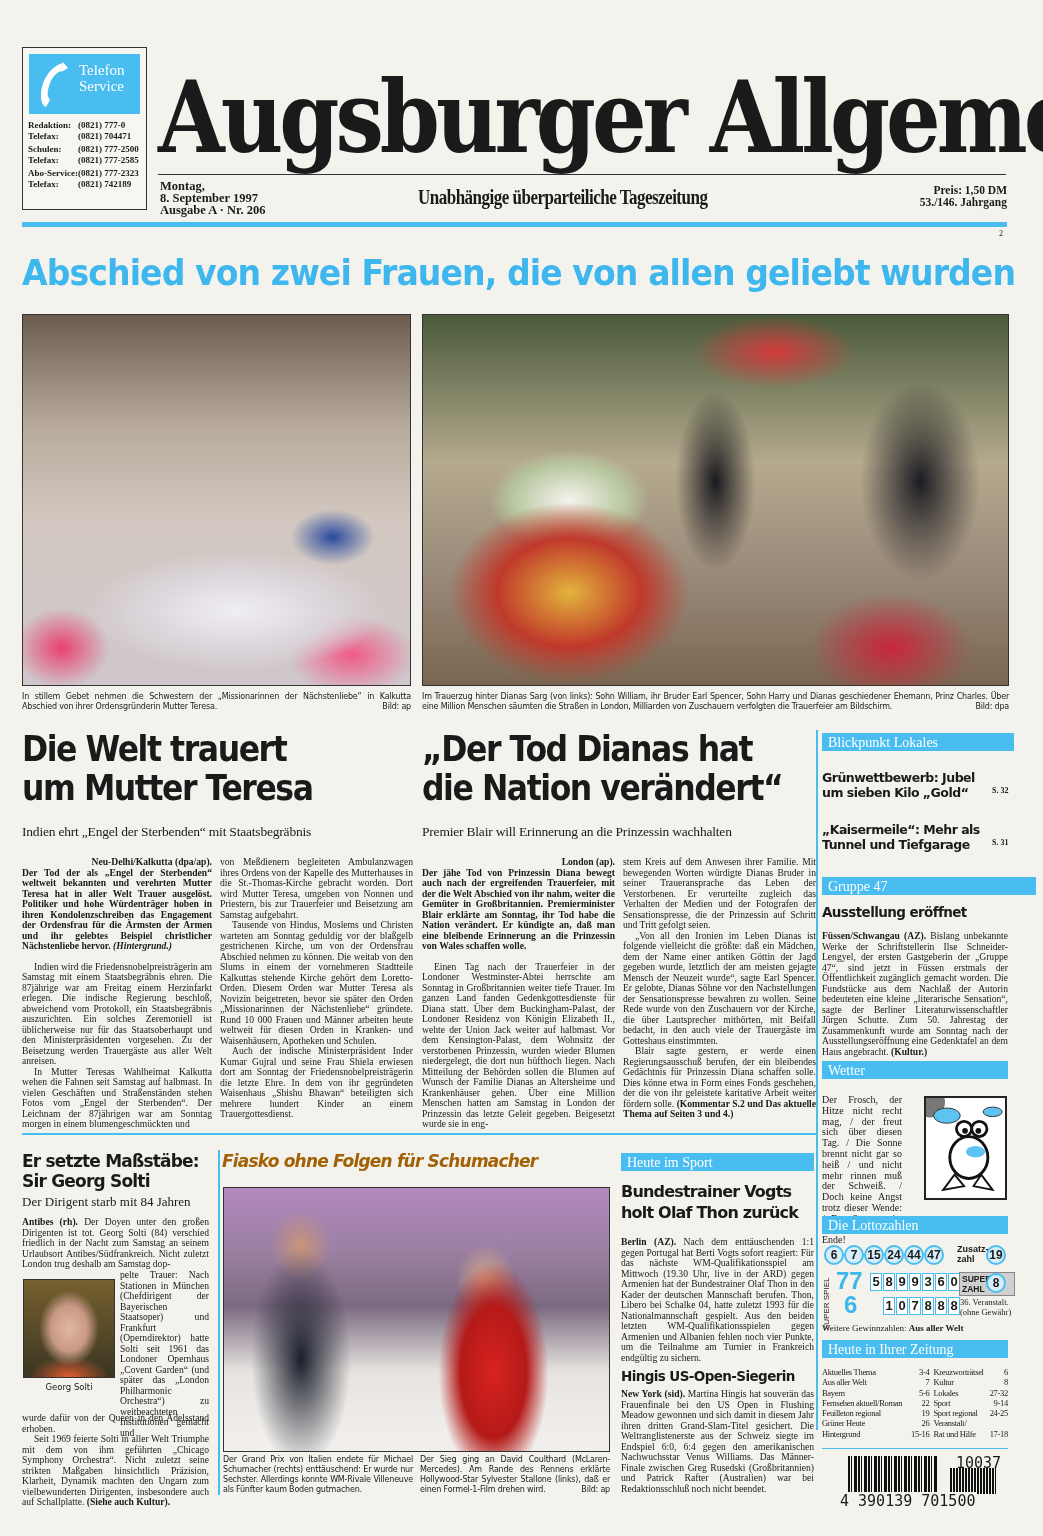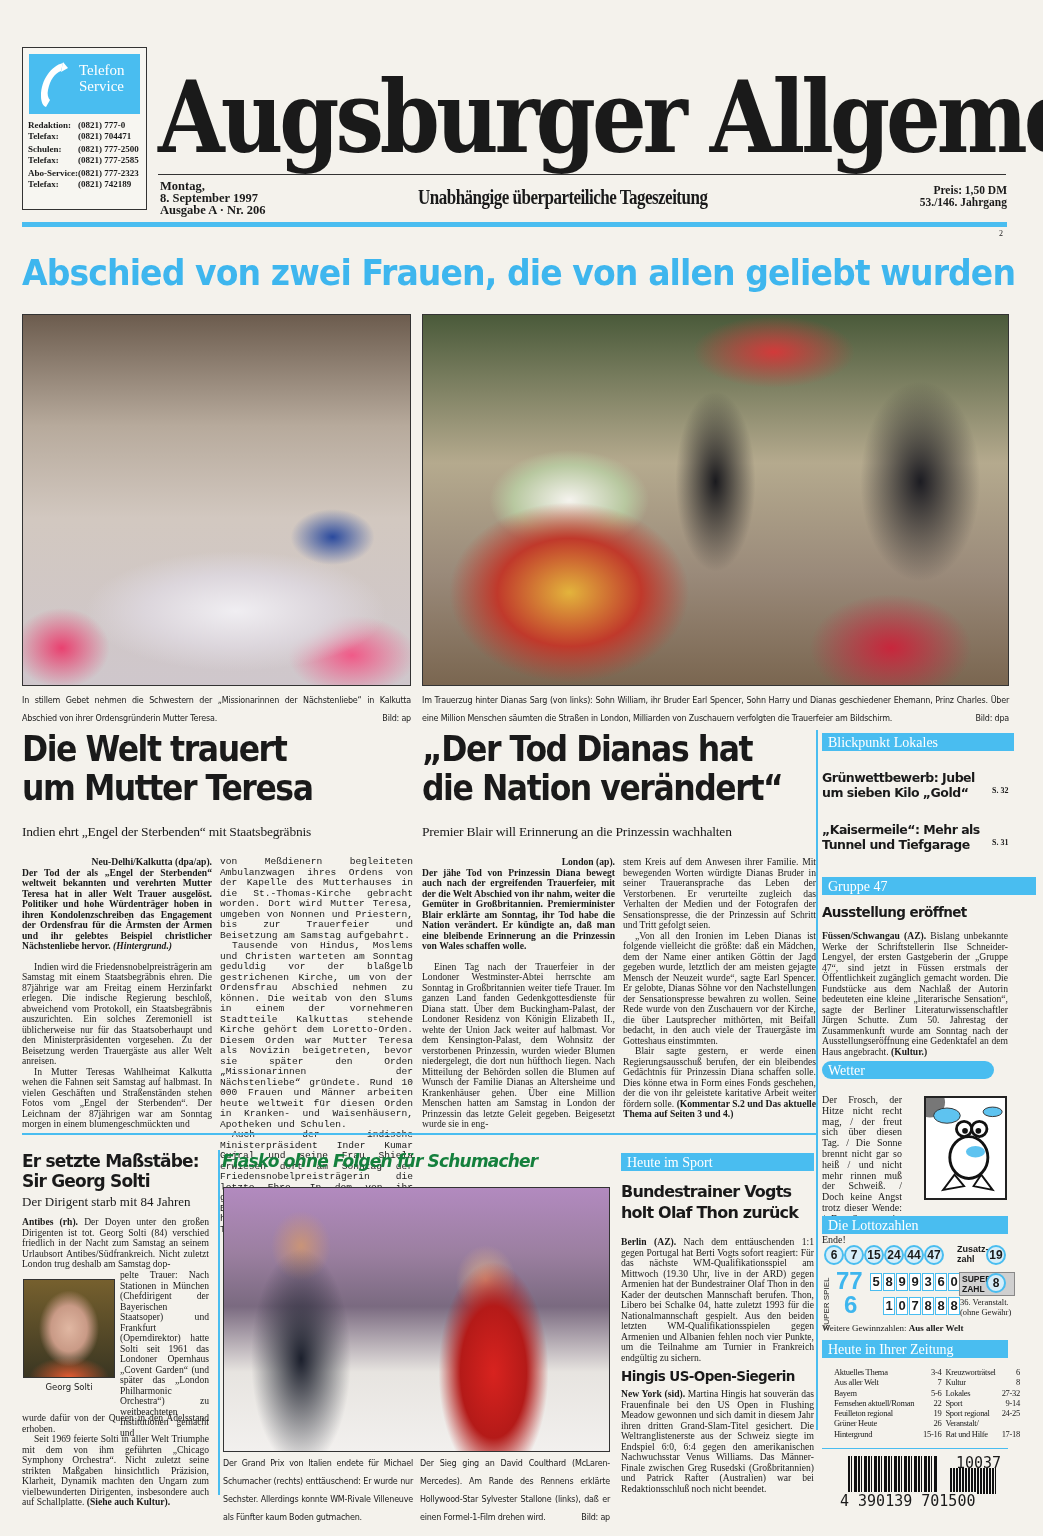--- a/index.html
+++ b/index.html
@@ -40,66 +40,66 @@
       linear-gradient(180deg, #6c5c4e 0%, #b7aa9c 30%, #d2c8c0 55%, #cfc7cc 100%); }
   #photo2 { left: 422px; top: 314px; width: 587px; height: 372px;
     background:
       radial-gradient(ellipse 120px 90px at 25% 75%, #e3b43c 0%, #c0392b 60%, transparent 100%),
       radial-gradient(ellipse 80px 50px at 25% 50%, #f5f3ee 0%, #b8c8a0 70%, transparent 100%),
       radial-gradient(ellipse 40px 90px at 50% 45%, #1a1a1e 0%, transparent 100%),
       radial-gradient(ellipse 60px 100px at 85% 45%, #1c1c22 0%, transparent 100%),
       radial-gradient(ellipse 90px 60px at 80% 90%, #c8263c 0%, transparent 90%),
       radial-gradient(ellipse 90px 40px at 60% 10%, #d23a3a 0%, transparent 90%),
       linear-gradient(180deg, #4a5a3a 0%, #b5aa8e 40%, #9a8a7a 70%, #7a6650 100%); }
-  .cap { font-family: "DejaVu Sans", sans-serif; font-size: 8px; line-height: 18px; letter-spacing: -0.2px; }
+  .cap { font-family: "DejaVu Sans", sans-serif; font-size: 8px; line-height: 10px; letter-spacing: -0.2px; }
   .cap .src { float: right; }
   #cap1 { left: 22px; top: 692px; width: 389px; text-align: justify; }
   #cap2 { left: 422px; top: 692px; width: 587px; text-align: justify; }
 
   
   .hl { font-family: "DejaVu Sans", sans-serif; font-weight: bold; font-size: 35px; line-height: 39px; letter-spacing: -1.6px; transform: scaleX(0.9); transform-origin: left; white-space: nowrap; }
   #hl1 { left: 22px; top: 730px; }
   #hl2 { left: 422px; top: 730px; }
   .sub { font-size: 13.5px; letter-spacing: -0.2px; white-space: nowrap; }
   #sub1 { left: 22px; top: 824px; }
   #sub2 { left: 422px; top: 824px; }
 
   .body { font-size: 9.6px; line-height: 10.5px; text-align: justify; hyphens: auto; }
   .body p { text-indent: 12px; }
   .body p.lead { text-indent: 0; font-weight: bold; }
   .body p.dl { text-align: right; font-weight: bold; text-indent: 0; }
   .body p.sp { margin-top: 10px; }
   #c1a { left: 22px; top: 857px; width: 190px; }
-  #c1b { left: 220px; top: 857px; width: 193px; font-family: Liberation Mono, monospace; }
+  #c1b { left: 220px; top: 857px; width: 193px; }
   #c2a { left: 422px; top: 857px; width: 193px; }
   #c2b { left: 623px; top: 857px; width: 193px; }
 
   #midrule { left: 22px; top: 1133px; width: 795px; height: 2px; background: #49bdf0; }
 
   
   #rightbar { left: 816px; top: 730px; width: 2px; height: 700px; background: #49bdf0; }
   .sechead { color: #fff; font-size: 14px; padding: 1px 6px; height: 18px; line-height: 17px; white-space: nowrap; }
   #sh-blick { left: 822px; top: 733px; width: 192px; }
   .teaser { font-family: "DejaVu Sans", sans-serif; font-weight: bold; font-size: 12.5px; line-height: 15px; letter-spacing: -0.5px; }
   .teaser .pg { font-family: "Liberation Serif", serif; font-size: 8px; position: absolute; left: 170px; bottom: 2px; letter-spacing: 0; }
   #t1 { left: 822px; top: 770px; width: 190px; }
   #t2 { left: 822px; top: 822px; width: 190px; }
   #sh-gruppe { left: 822px; top: 877px; width: 214px; }
   #gruppe-hl { left: 822px; top: 904px; font-family: "DejaVu Sans", sans-serif; font-weight: bold; font-size: 13.5px; letter-spacing: -0.6px; }
   #gruppe-body { left: 822px; top: 931px; width: 186px; }
-  #sh-wetter { left: 822px; top: 1061px; width: 172px; border-radius: 9px; }
+  #sh-wetter { left: 822px; top: 1061px; width: 186px; }
   #wetter-text { left: 822px; top: 1095px; width: 80px; font-size: 10px; line-height: 10.8px; text-align: justify; }
   #frog { left: 924px; top: 1096px; width: 83px; height: 104px; border: 2px solid #222; background: #fff; }
   #sh-lotto { left: 822px; top: 1216px; width: 186px; }
   #lotto { left: 822px; top: 1243px; width: 190px; height: 92px; }
   .ball { position: absolute; width: 20px; height: 20px; border-radius: 50%; background: #d7eef9; border: 2px solid #49bdf0; font-family: "Liberation Sans", sans-serif; font-weight: bold; font-size: 12px; text-align: center; line-height: 17px; }
   .digit { position: absolute; width: 12px; height: 18px; border: 1.5px solid #49bdf0; font-family: "Liberation Sans", sans-serif; font-weight: bold; font-size: 13px; text-align: center; line-height: 15px; background: #fff; }
   #sh-heute { left: 822px; top: 1340px; width: 186px; }
   #index { left: 822px; top: 1367px; width: 186px; font-size: 8.5px; line-height: 10.3px; }
-  #index table { width: 100%; border-collapse: collapse; letter-spacing: -0.3px; margin-left: 12px; }
+  #index table { width: 100%; border-collapse: collapse; letter-spacing: -0.3px; }
   #index td { padding: 0; white-space: nowrap; }
   #index td.n { text-align: right; padding-right: 4px; }
   #indexrule { left: 822px; top: 1448px; width: 186px; height: 1px; background: #49bdf0; }
   #barcode { left: 848px; top: 1456px; width: 140px; height: 48px; }
   .bc1 { position: absolute; left: 0; top: 0; width: 90px; height: 36px;
     background: repeating-linear-gradient(90deg, #111 0 2px, transparent 2px 3px, #111 3px 4px, transparent 4px 6px, #111 6px 9px, transparent 9px 10px); }
   .bc2 { position: absolute; left: 102px; top: 12px; width: 46px; height: 26px;
     background: repeating-linear-gradient(90deg, #111 0 2px, transparent 2px 3px, #111 3px 5px, transparent 5px 6px); }
   .bcnum { position: absolute; font-family: "DejaVu Sans Mono", monospace; font-size: 15px; }
 
@@ -109,21 +109,21 @@
   #solti-body1 { left: 22px; top: 1217px; width: 187px; }
   #solti-photo { left: 23px; top: 1279px; width: 92px; height: 99px; border: 1px solid #333;
     background: radial-gradient(ellipse 30px 38px at 50% 50%, #e0b7a2 0%, #c99a86 60%, transparent 100%),
                 radial-gradient(ellipse 40px 20px at 50% 100%, #e35a30 0%, transparent 100%),
                 linear-gradient(180deg, #76602e 0%, #3a3622 100%); }
   #solti-cap { left: 23px; top: 1382px; width: 92px; text-align: center; font-family: "DejaVu Sans", sans-serif; font-size: 8.5px; }
   #solti-wrap { left: 120px; top: 1270px; width: 89px; }
   #solti-body2 { left: 22px; top: 1413px; width: 187px; }
   #sep-bottom { left: 218px; top: 1150px; width: 2px; height: 345px; background: #49bdf0; }
 
-  #schumi-hl { left: 222px; top: 1151px; font-family: "DejaVu Sans", sans-serif; font-weight: bold; font-style: italic; font-size: 17px; color: #15803d; letter-spacing: -0.8px; }
+  #schumi-hl { left: 222px; top: 1151px; font-family: "DejaVu Sans", sans-serif; font-weight: bold; font-style: italic; font-size: 17px; color: #a16207; letter-spacing: -0.8px; }
   #photo3 { left: 223px; top: 1187px; width: 387px; height: 265px;
     background:
       radial-gradient(ellipse 50px 110px at 20% 65%, #1b1f2c 0%, transparent 100%),
       radial-gradient(ellipse 55px 110px at 70% 70%, #d8231f 0%, #b41a18 60%, transparent 100%),
       radial-gradient(ellipse 30px 35px at 68% 35%, #d8ab8b 0%, transparent 100%),
       radial-gradient(ellipse 30px 35px at 20% 22%, #c99478 0%, transparent 100%),
       linear-gradient(180deg, #b28abf 0%, #9b7fa0 25%, #7a6a80 45%, #e7e4e0 70%, #f2f0ee 100%); }
   #cap3a { left: 223px; top: 1455px; width: 190px; text-align: justify; }
   #cap3b { left: 420px; top: 1455px; width: 190px; text-align: justify; }
 

